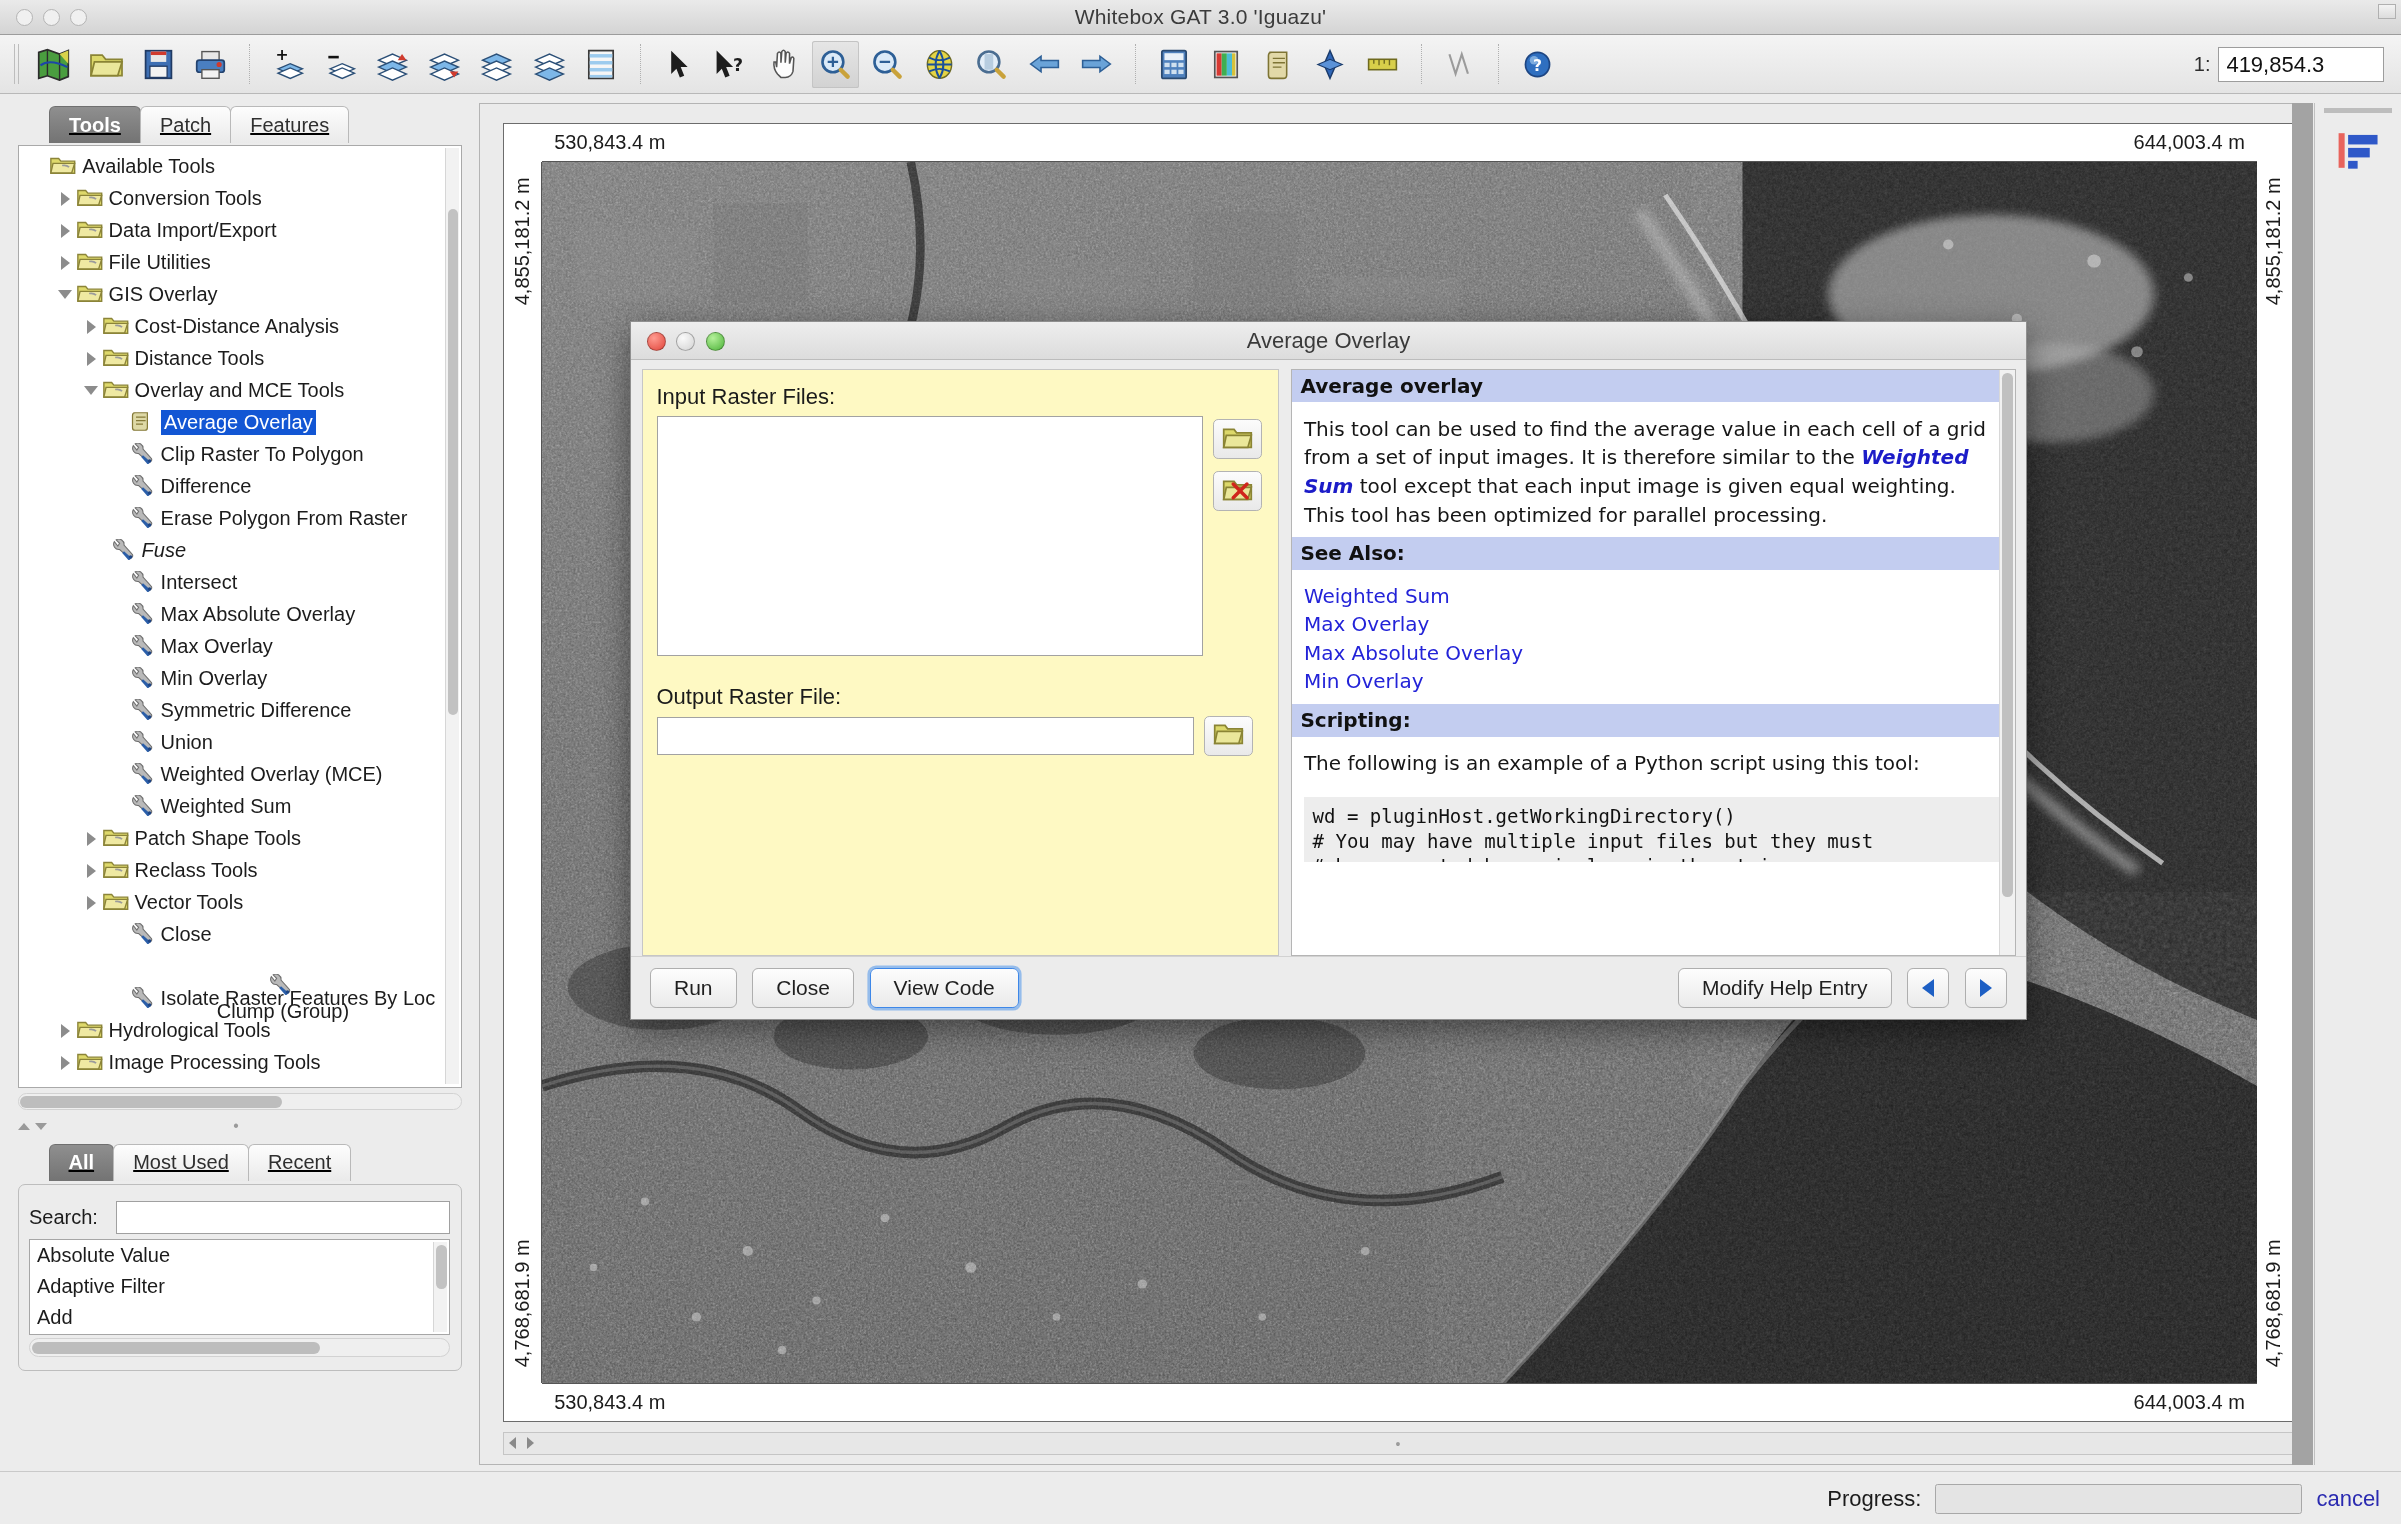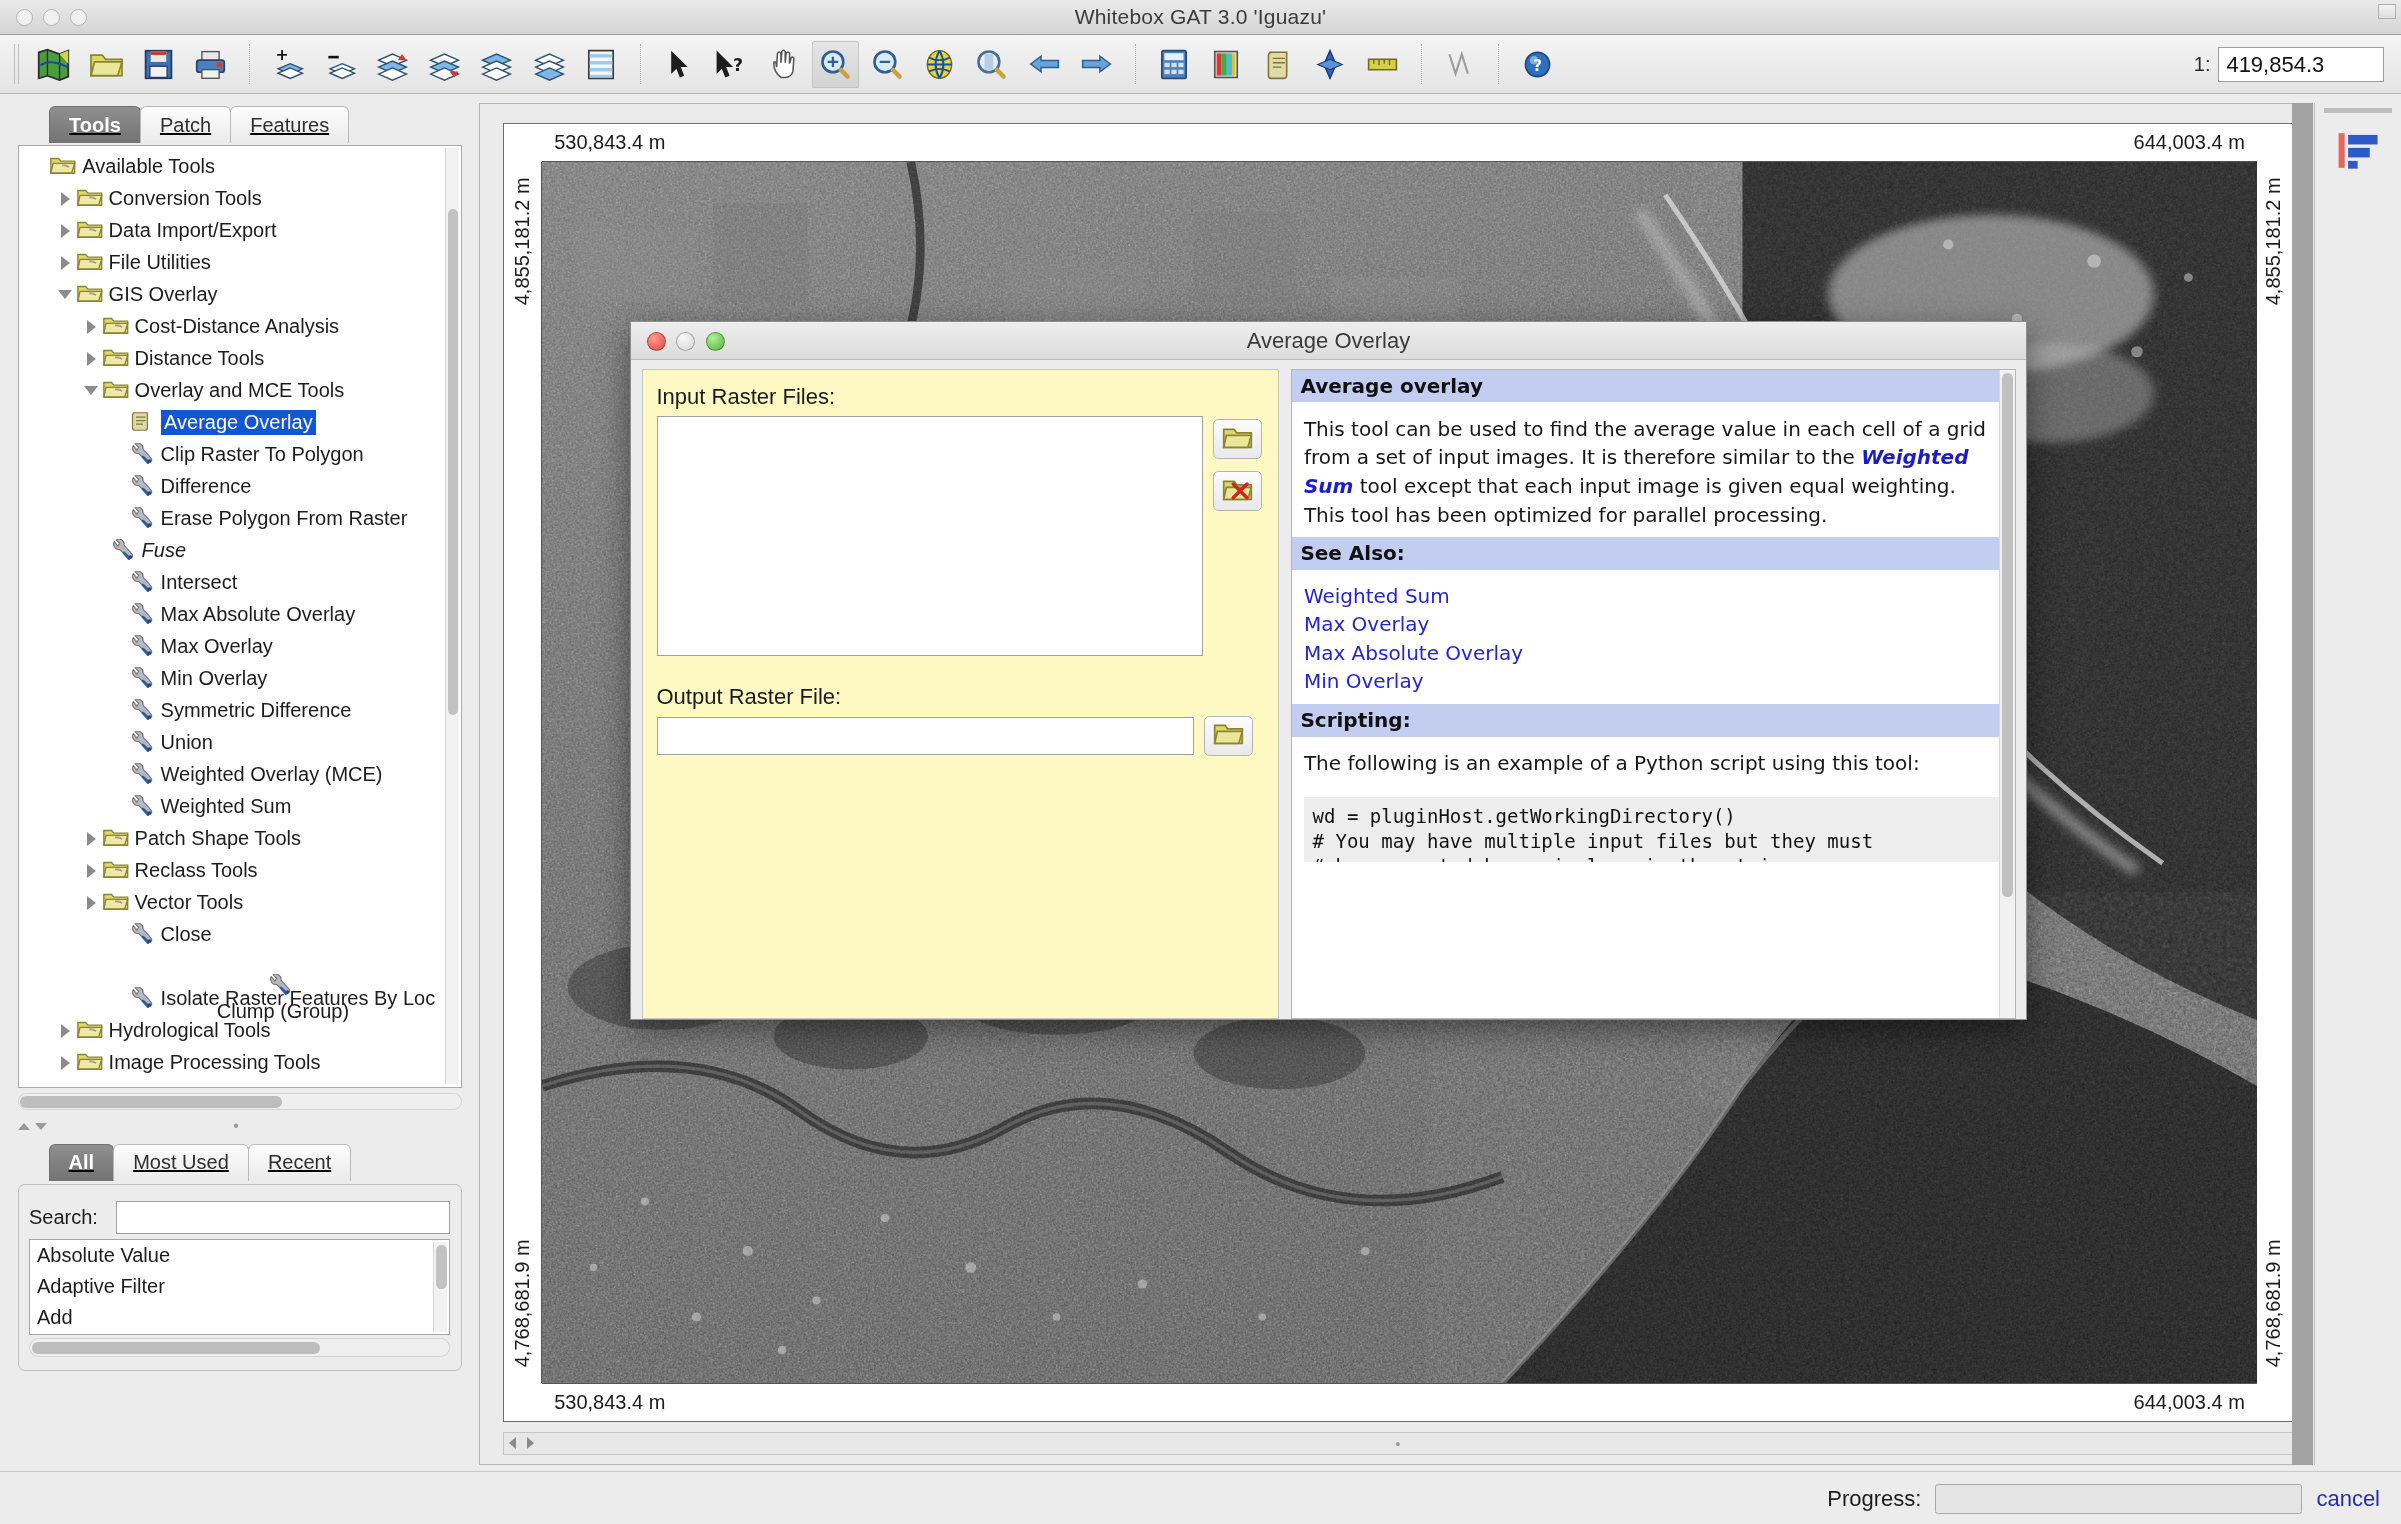--- a/index.html
+++ b/index.html
@@ -1047,20 +1047,33 @@
         <div class="hcode">wd = pluginHost.getWorkingDirectory()
 # You may have multiple input files but they must
 # be separated by semicolons in the string.</div>
       </div>
       <div class="help-scroll">
         <div class="help-thumb"></div>
       </div>
     </div>
   </div>
 
+  <div class="dlg-footer">
+    <div class="btn">Run</div>
+    <div class="btn">Close</div>
+    <div class="btn focus">View Code</div>
+    <div class="spacer"></div>
+    <div class="btn">Modify Help Entry</div>
+    <div class="navbtn">
+      <span class="tri-l"></span>
+    </div>
+    <div class="navbtn">
+      <span class="tri-r"></span>
+    </div>
+  </div>
 </div>
 
 <div class="statusbar">
   <span class="plabel">Progress:</span>
   <div class="pbar"></div>
   <a class="cancel">cancel</a>
 </div>
 
 
 </body></html>

